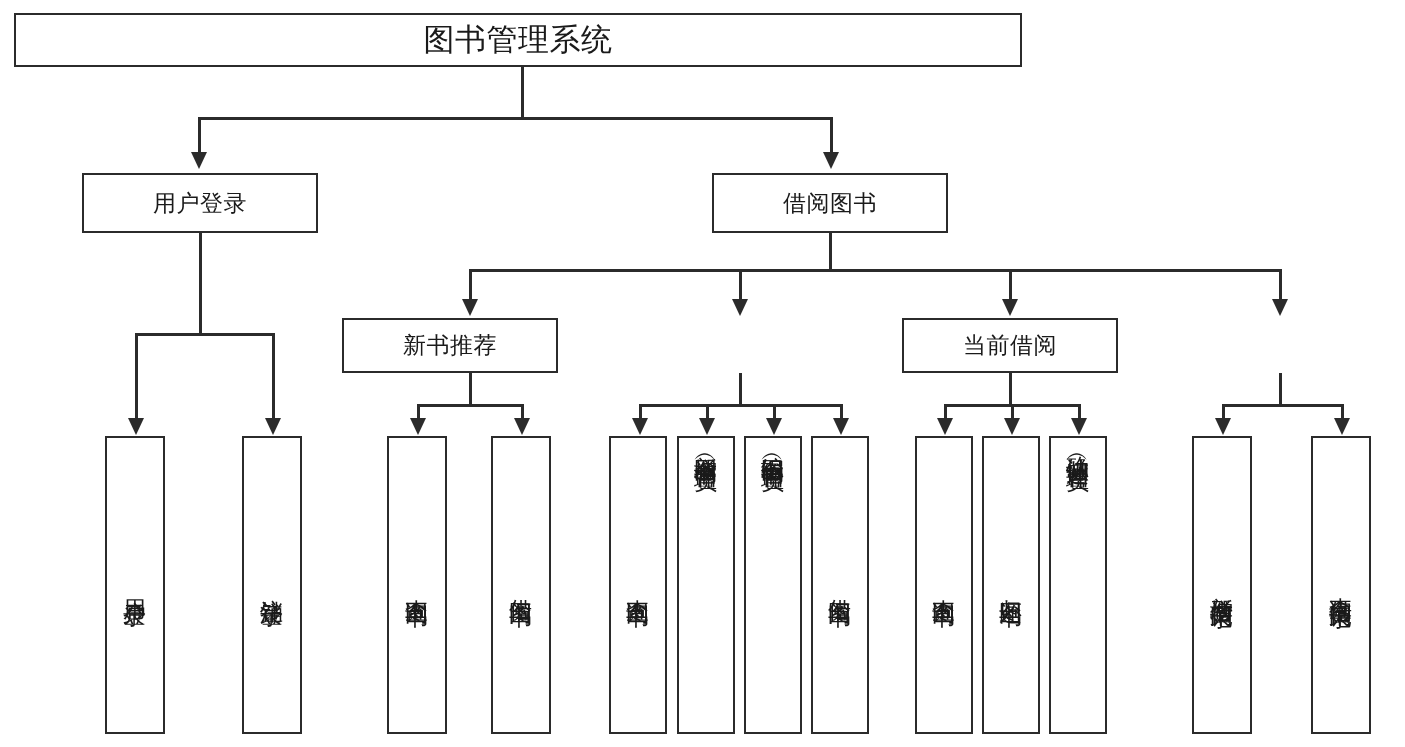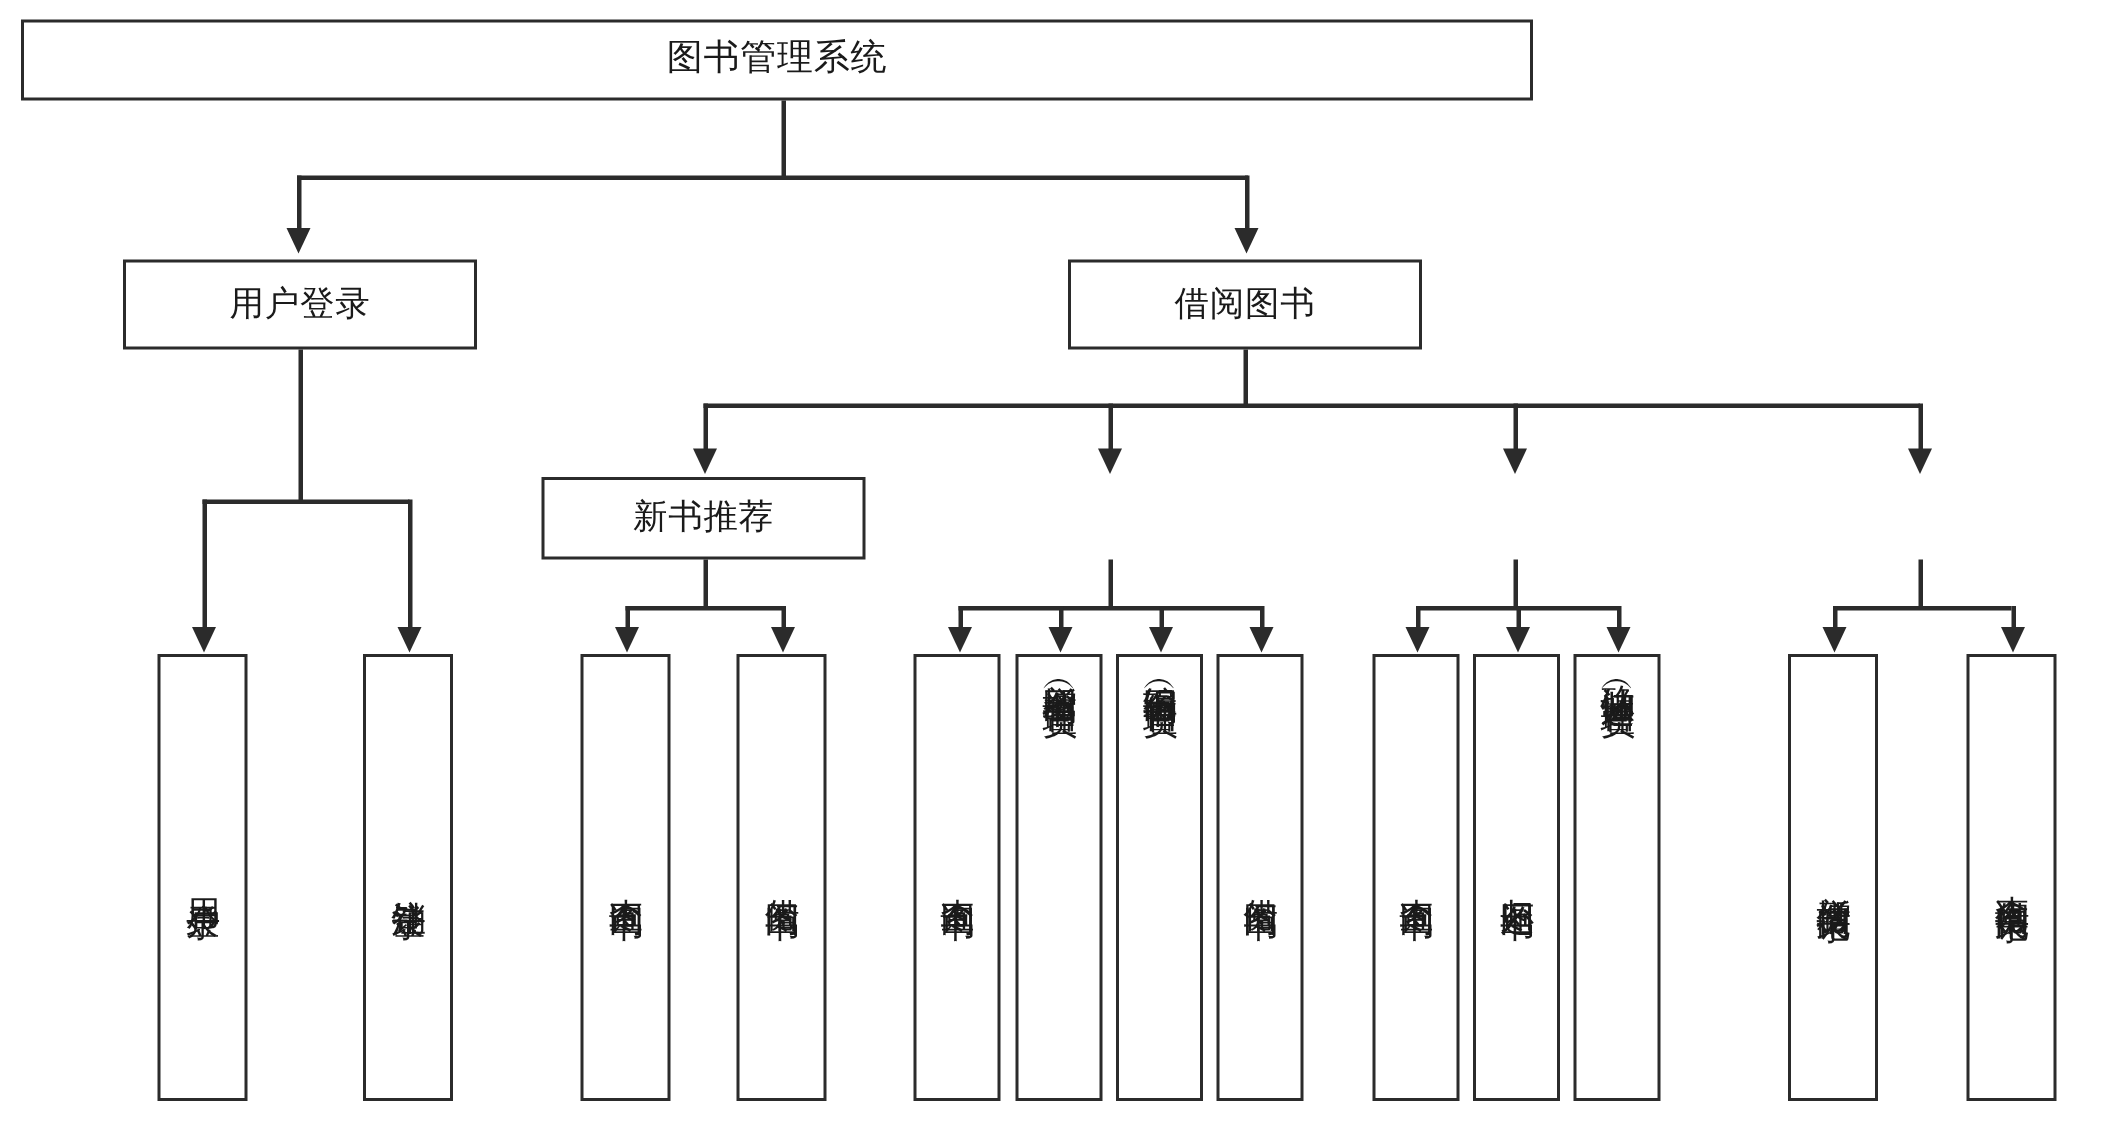--- a/index.html
+++ b/index.html
@@ -33,22 +33,21 @@
     line-height: 1.22;
     text-align: center;
     white-space: nowrap;
   }
   
   .node.h .label {
     font-size: 23px;
     letter-spacing: 0.5px;
   }
   .node.root .label {
-    font-size: 24px;
-    font-family: Liberation Serif, serif;
+    font-size: 31px;
   }
   
   .node.v {
     align-items: flex-start;
     justify-content: center;
     padding-top: 0;
   }
   .node.v .label {
     writing-mode: vertical-rl;
     text-orientation: upright;
@@ -121,22 +120,25 @@
   <div class="hline" style="left:469px; top:269px; width:811px;"></div>
   <div class="vline" style="left:469px; top:269px; height:31px;"></div>
   <div class="arrow" style="left:462px; top:299px;"></div>
   <div class="vline" style="left:739px; top:269px; height:31px;"></div>
   <div class="arrow" style="left:732px; top:299px;"></div>
   <div class="vline" style="left:1009px; top:269px; height:31px;"></div>
   <div class="arrow" style="left:1002px; top:299px;"></div>
   <div class="vline" style="left:1279px; top:269px; height:31px;"></div>
   <div class="arrow" style="left:1272px; top:299px;"></div>
 
-  <div class="node h" style="left:361px; top:318px; width:216px; height:55px;">
+  <div class="node h" style="left:342px; top:318px; width:216px; height:55px;">
     <span class="label">新书推荐</span>
+  </div>
+  <div class="node h" style="left:902px; top:318px; width:216px; height:55px;">
+    <span class="label">当前借阅</span>
   </div>
 
   <div class="vline" style="left:469px; top:373px; height:33px;"></div>
   <div class="hline" style="left:417px; top:404px; width:106px;"></div>
   <div class="vline" style="left:417px; top:404px; height:16px;"></div>
   <div class="arrow" style="left:410px; top:418px;"></div>
   <div class="vline" style="left:521px; top:404px; height:16px;"></div>
   <div class="arrow" style="left:514px; top:418px;"></div>
 
   <div class="vline" style="left:739px; top:373px; height:33px;"></div>

